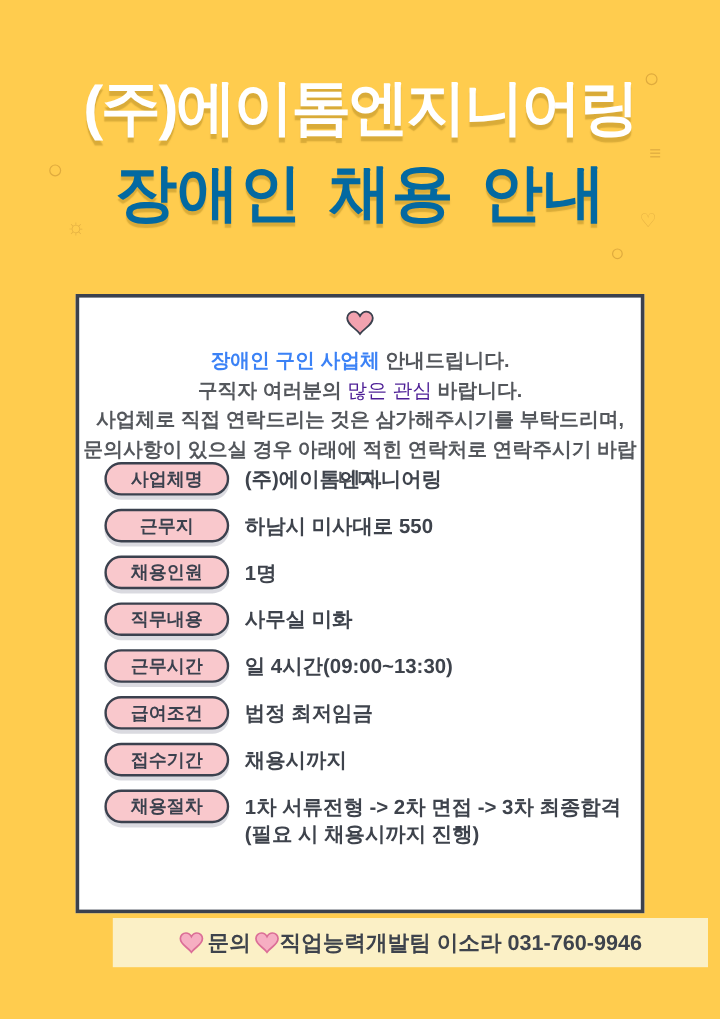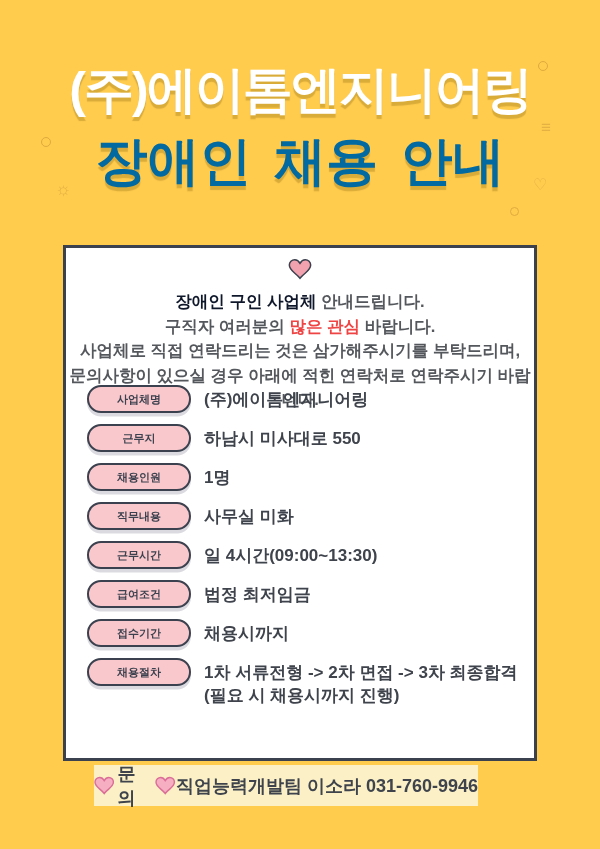--- a/index.html
+++ b/index.html
@@ -34,42 +34,42 @@
   
   .card{
     position:absolute;left:63px;top:245px;width:474px;height:516px;
     box-sizing:border-box;background:#ffffff;border:3px solid #3B414E;
   }
   .card-heart{position:absolute;top:10px;left:50%;transform:translateX(-50%);}
   .intro{
     position:absolute;top:41px;left:0;width:100%;text-align:center;
     font-size:16.5px;line-height:24.5px;font-weight:700;color:#54575C;
   }
-  .intro .red{color:#0f172a;}
-  .intro .red-bold{color:#ef4444;font-weight:700;text-align:center;}
+  .intro .red{color:#3b82f6;}
+  .intro .red-bold{color:#4c1d95;font-weight:400;text-align:center;}
   
   .rows{
     position:absolute;top:137px;left:21px;right:12px;
     display:flex;flex-direction:column;gap:11px;
   }
   .row{display:flex;align-items:flex-start;}
   .pill{
     flex:0 0 auto;width:104px;height:28px;box-sizing:border-box;
     background:#F9C8CC;border:2.5px solid #3B414E;border-radius:15px;
     display:flex;align-items:center;justify-content:center;
-    font-size:11px;font-weight:800;color:#3B414E;
+    font-size:15px;font-weight:800;color:#3B414E;
     box-shadow:0 3.5px 0 rgba(150,150,165,0.35);
   }
   .val{
     margin-left:13px;padding-top:3px;
     font-size:17px;font-weight:700;color:#3E434C;line-height:23px;
   }
   
   .strip{
-    position:absolute;left:94px;top:765px;width:384px;height:41px;
+    position:absolute;left:94px;top:765px;width:496px;height:41px;
     background:#FBF0C6;display:flex;align-items:center;justify-content:center;
   }
   .strip .label{font-size:18px;font-weight:800;color:#3E434C;margin:0 3px;}
   .strip .contact{font-size:18px;font-weight:700;color:#3E434C;white-space:nowrap;}
   .strip svg{display:block;}
 </style>
 </head>
 <body>
 
 <div class="deco deco-circle" id="deco-c1"></div>

